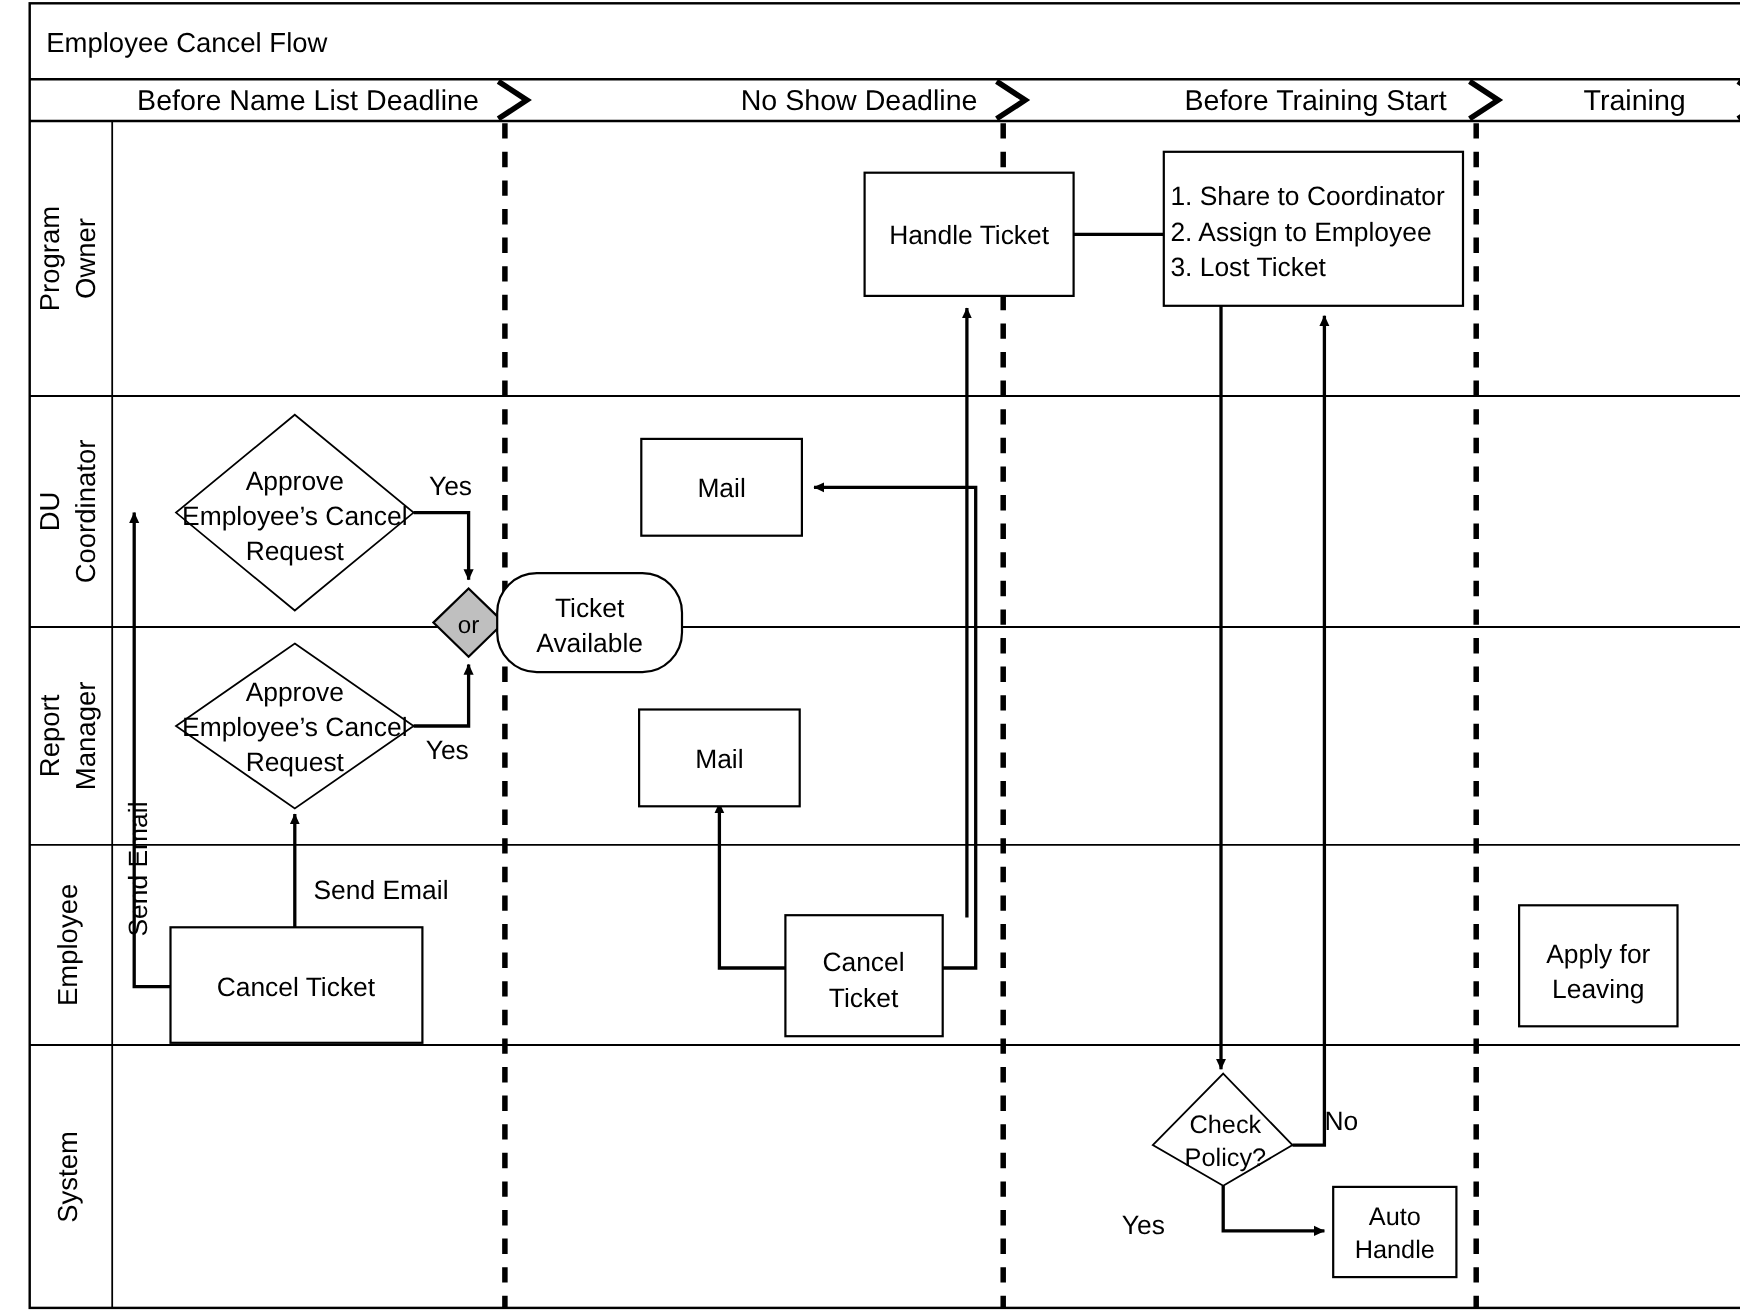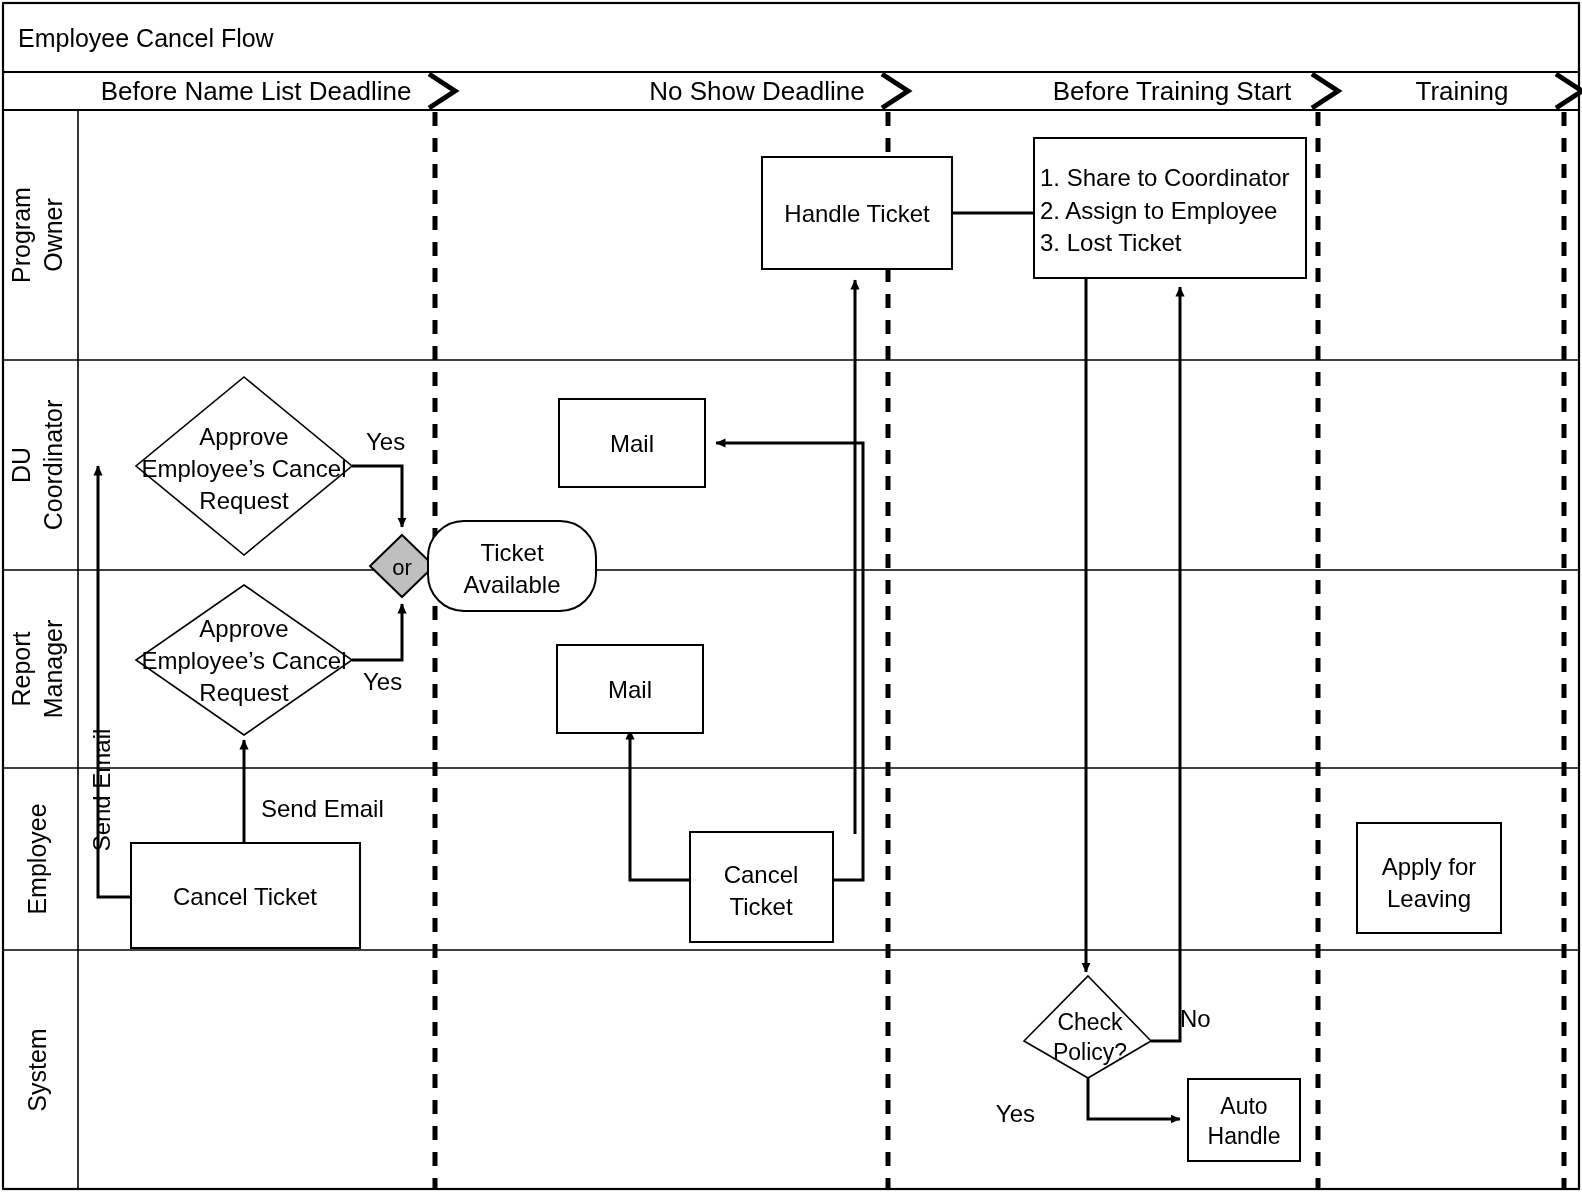--- a/index.html
+++ b/index.html
@@ -10,20 +10,21 @@
   body {
     width: 1582px;
     height: 1192px;
     font-family: "Liberation Sans", sans-serif;
     overflow: hidden;
   }
   #diagram-root {
     position: relative;
     width: 1342px;
     height: 1192px;
+    padding-left: 24px;
   }
   svg { display: block; }
   .frame-line { fill: none; stroke: #000000; stroke-width: 2.2; }
   .lane-line  { fill: none; stroke: #000000; stroke-width: 1.6; }
   .phase-dash { fill: none; stroke: #000000; stroke-width: 5; stroke-dasharray: 14 12; stroke-linecap: butt; }
   .chev       { fill: none; stroke: #000000; stroke-width: 5; stroke-linejoin: miter; stroke-linecap: butt; }
   .node-box   { fill: #ffffff; stroke: #000000; stroke-width: 2; }
   .node-round { fill: #ffffff; stroke: #000000; stroke-width: 2; }
   .node-diamond { fill: #ffffff; stroke: #000000; stroke-width: 1.6; }
   .node-gateway { fill: #bfbfbf; stroke: #000000; stroke-width: 2; }

